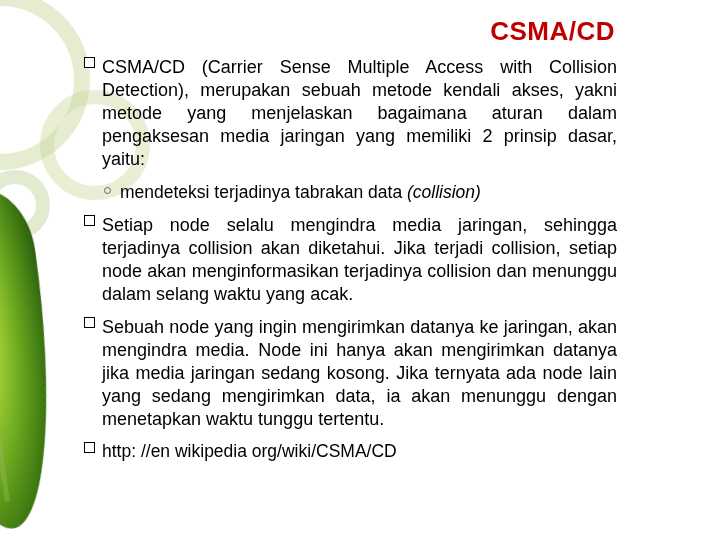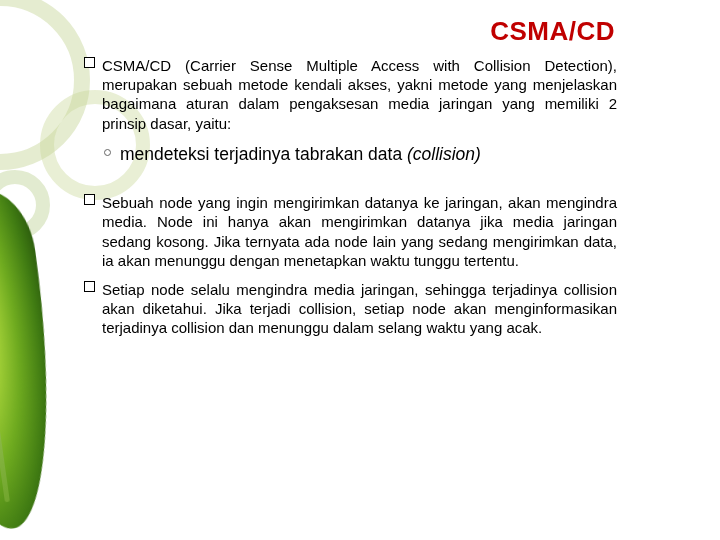--- a/index.html
+++ b/index.html
@@ -56,21 +56,21 @@
     letter-spacing: 0.5px;
   }
   .content {
     position: absolute;
     left: 84px;
     right: 22px;
     top: 56px;
     color: #000;
   }
   .para {
-    font-size: 15px;
+    font-size: 18px;
     line-height: 1.28;
     text-align: justify;
     margin-bottom: 10px;
     position: relative;
     padding-left: 18px;
   }
   .para .chk {
     position: absolute;
     left: 0;
     top: 1px;
@@ -129,30 +129,34 @@
   <div class="title">CSMA/CD</div>
 
   <div class="content">
 
     <div class="para">
       <span class="chk"></span>
       <span class="lead">CSMA/CD</span><span> (Carrier Sense Multiple Access with Collision Detection), merupakan sebuah metode kendali akses, yakni metode yang menjelaskan bagaimana aturan dalam pengaksesan media jaringan yang memiliki 2 prinsip dasar, yaitu:</span>
     </div>
 
 
-    <div class="sub" style="margin-bottom:28px">
+    <div class="sub" style="margin-bottom:10px">
       <span class="ring-b"></span>
       <span>mendeteksi terjadinya tabrakan data </span><span class="italic">(collision)</span>
+    </div>
+
+    <div class="para">
+      <span class="chk"></span>
+      <span class="lead">Setiap</span><span> node selalu mengindra media jaringan, sehingga terjadinya collision akan diketahui. Jika terjadi collision, setiap node akan menginformasikan terjadinya collision dan menunggu dalam selang waktu yang acak.</span>
     </div>
 
     <div class="para">
       <span class="chk"></span>
       <span class="lead">Sebuah</span><span> node yang ingin mengirimkan datanya ke jaringan, akan mengindra media. Node ini hanya akan mengirimkan datanya jika media jaringan sedang kosong. Jika ternyata ada node lain yang sedang mengirimkan data, ia akan menunggu dengan menetapkan waktu tunggu tertentu.</span>
     </div>
 
-    <div class="para">
+    <div class="cut">
       <span class="chk"></span>
-      <span class="lead">Setiap</span><span> node selalu mengindra media jaringan, sehingga terjadinya collision akan diketahui. Jika terjadi collision, setiap node akan menginformasikan terjadinya collision dan menunggu dalam selang waktu yang acak.</span>
+      <span>http: //en wikipedia org/wiki/CSMA/CD</span>
     </div>
-
 
   </div>
 </div>
 
 </body></html>

